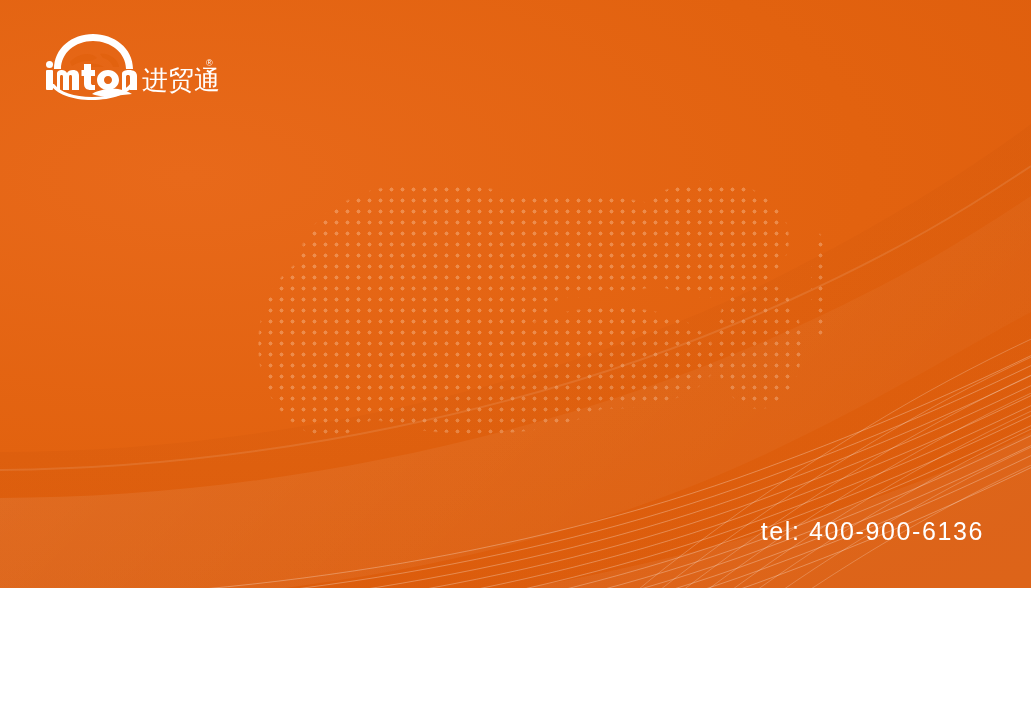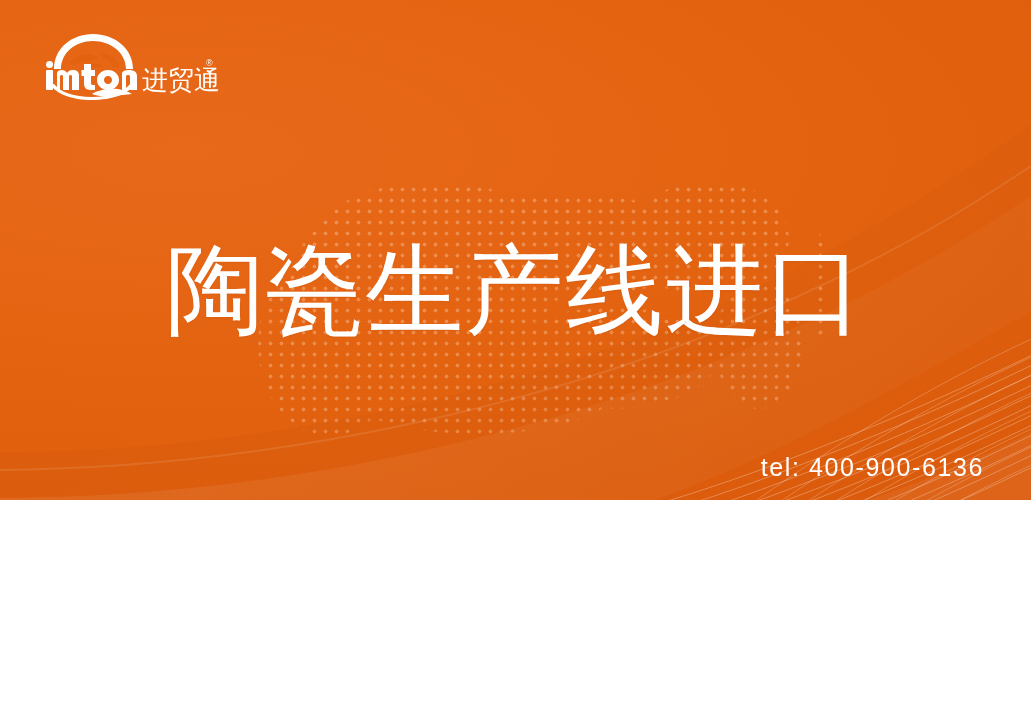--- a/index.html
+++ b/index.html
@@ -3,21 +3,21 @@
 <meta charset="utf-8">
 <style>
   html, body {
     margin: 0;
     padding: 0;
     background: #ffffff;
   }
   #poster {
     position: relative;
     width: 1031px;
-    height: 500px;
+    height: 588px;
     overflow: hidden;
     background: #e2620f;
     font-family: "Liberation Sans", "DejaVu Sans", sans-serif;
   }
 
   
   .bg-base {
     position: absolute;
     inset: 0;
     background:
@@ -88,21 +88,21 @@
   .headline .hl-line {
     display: block;
     font-size: 98px;
     white-space: nowrap;
   }
 
   
   .phone {
     position: absolute;
     right: 47px;
-    bottom: 18px;
+    bottom: 42px;
     color: #ffffff;
     font-size: 25px;
     letter-spacing: 1.6px;
     font-family: "Liberation Sans", "DejaVu Sans", sans-serif;
     white-space: nowrap;
   }
 </style>
 </head>
 <body>
 
@@ -210,18 +210,17 @@
         <path d="M88 62 V46 C88 43 91 42 95 42 C100 42 103 44 103 48 V62 H96 V49
                  C96 47.5 95.3 47 94 47 C92.7 47 92 47.5 92 49 V62 Z"></path>
       </g>
 
       <text x="108" y="61" font-family="DejaVu Sans, Liberation Sans, sans-serif" font-size="26" fill="#ffffff" letter-spacing="0">进贸通</text>
       <text x="172" y="38" font-family="Liberation Sans, sans-serif" font-size="9" fill="#ffffff">®</text>
     </g>
   </svg>
 
   <div class="headline">
-    <span class="hl-line">陶瓷生产线进口</span>
   </div>
 
   <div class="phone">tel: 400-900-6136</div>
 
 </div>
 
 </body></html>

